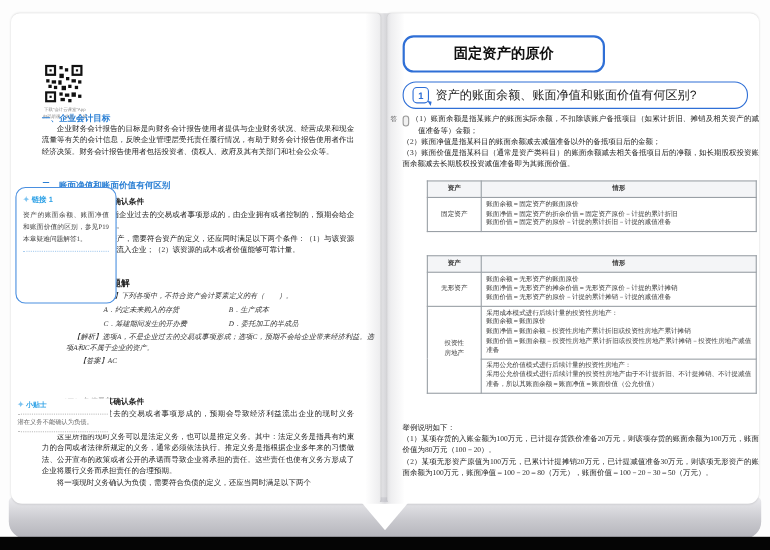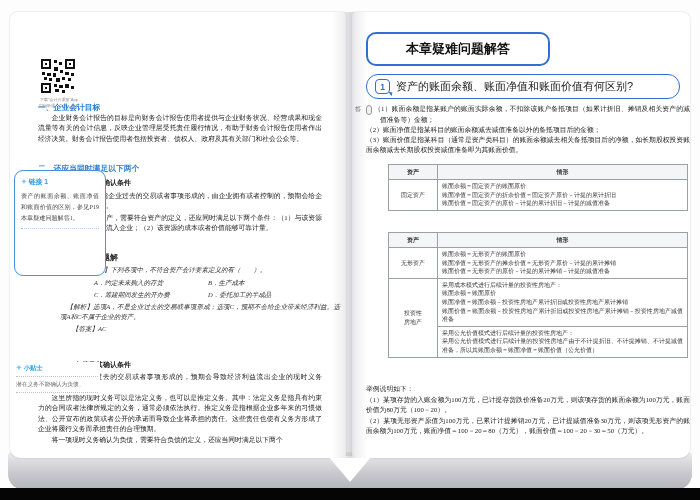--- a/index.html
+++ b/index.html
@@ -149,21 +149,21 @@
     </div>
     <div class="abs qr-cap">
       <div>下载“会计云课堂”App</div>
       <div>扫码听课、倍速、音频</div>
     </div>
 
 
     <div class="abs blue-h lp-h1">一、企业会计目标</div>
     <div class="abs jtext lp-p1">企业财务会计报告的目标是向财务会计报告使用者提供与企业财务状况、经营成果和现金流量等有关的会计信息，反映企业管理层受托责任履行情况，有助于财务会计报告使用者作出经济决策。财务会计报告使用者包括投资者、债权人、政府及其有关部门和社会公众等。</div>
 
-    <div class="abs blue-h lp-h2">二、还应当同时满足以下两个</div>
+    <div class="abs blue-h lp-h2">二、账面净值和账面价值有何区别</div>
     <div class="abs lp-sub1">（一）资产及其确认条件</div>
 
     <div class="abs jtext lp-asset"><span>资产</span><span class="badge-imp">重点</span><span>是指企业过去的交易或者事项形成的，由企业拥有或者控制的，预期会给企业带来经济利益的资源。</span></div>
     <div class="abs jtext lp-cond">一项资源确认为资产，需要符合资产的定义，还应同时满足以下两个条件：（1）与该资源有关的经济利益很可能流入企业；（2）该资源的成本或者价值能够可靠计量。</div>
 
     <div class="abs lp-classic">经典题解</div>
     <div class="abs kai lp-q">【例题2·多选题】下列各项中，不符合资产会计要素定义的有（　　）。</div>
     <div class="abs kai lp-optA">A．约定未来购入的存货</div>
     <div class="abs kai lp-optB">B．生产成本</div>
     <div class="abs kai lp-optC">C．筹建期间发生的开办费</div>
@@ -185,21 +185,21 @@
     <div class="abs tip-box">
       <div class="mbox-title tip-title"><span class="mbox-icon">✦</span> <span>小贴士</span></div>
       <div class="tip-dot"></div>
       <div class="tip-text">潜在义务不能确认为负债。</div>
       <div class="tip-dot"></div>
     </div>
   </div>
 
   <div class="page right">
 
-    <div class="abs rp-header">本章疑难问题解答</div>
+    <div class="abs rp-header">固定资产的原价</div>
 
     <div class="abs rp-qbox">
       <div class="qnum">1</div>
       <div class="rp-qtext">资产的账面余额、账面净值和账面价值有何区别?</div>
     </div>
 
     <div class="abs rp-ans">
       <div class="hang jtext"><span class="ans-label">答</span><span>（1）账面余额是指某账户的账面实际余额，不扣除该账户备抵项目（如累计折旧、摊销及相关资产的减值准备等）金额；</span></div>
       <div class="jtext">（2）账面净值是指某科目的账面余额减去减值准备以外的备抵项目后的金额；</div>
       <div class="jtext">（3）账面价值是指某科目（通常是资产类科目）的账面余额减去相关备抵项目后的净额，如长期股权投资账面余额减去长期股权投资减值准备即为其账面价值。</div>

